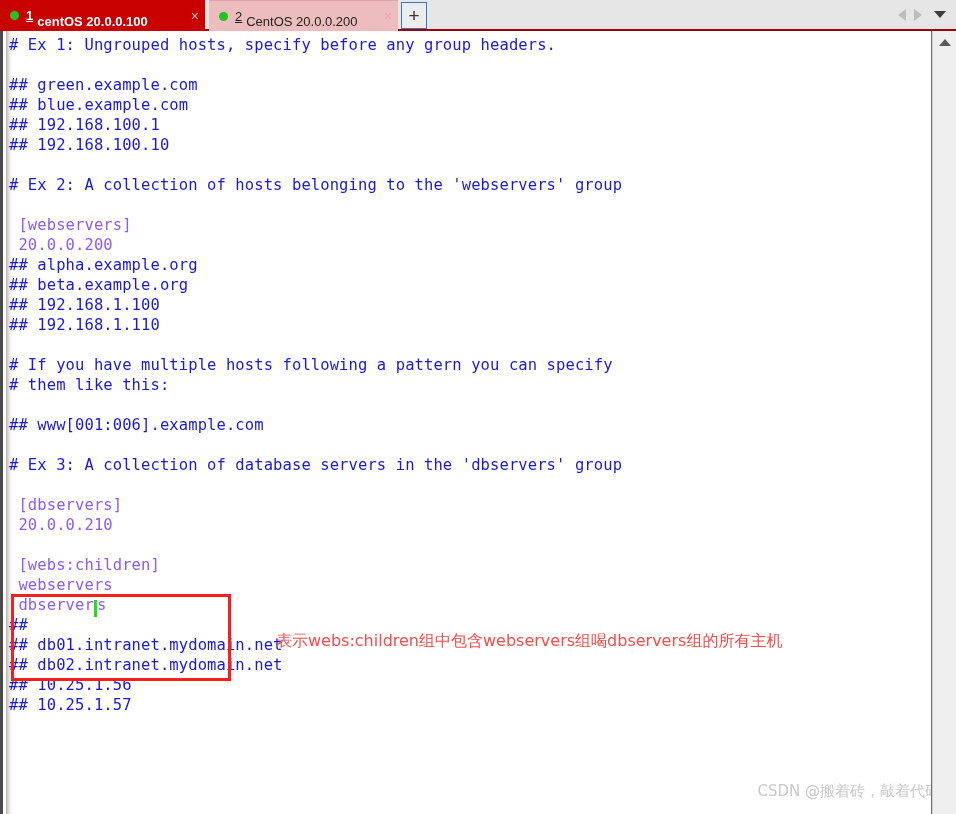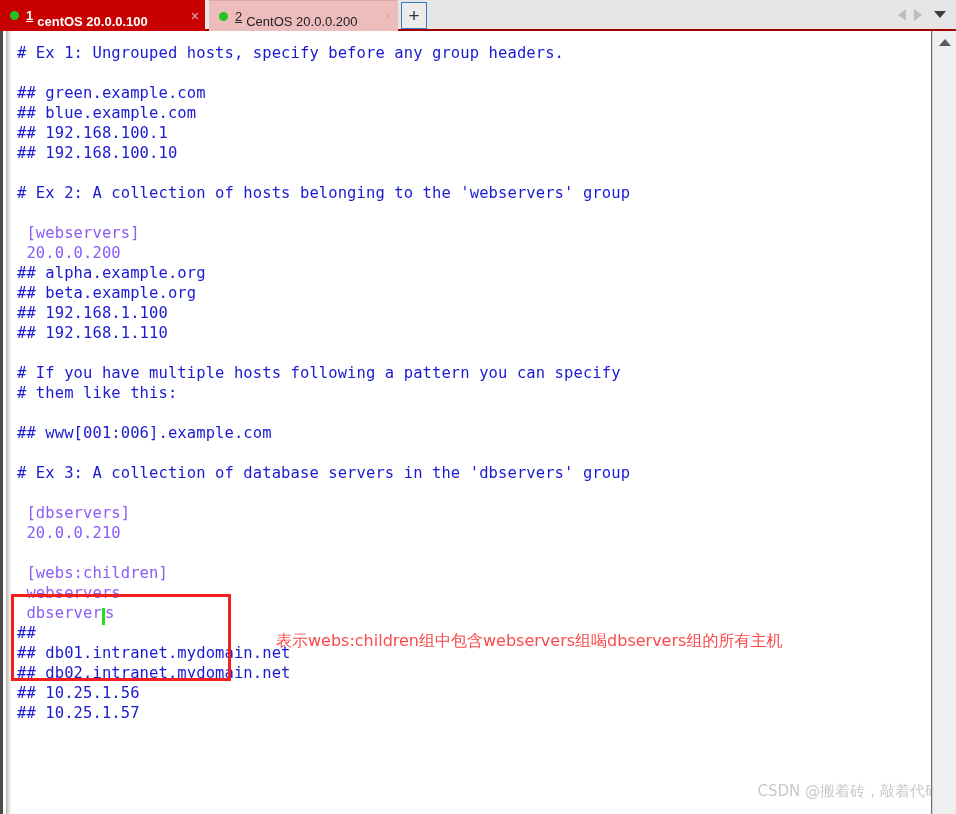--- a/index.html
+++ b/index.html
@@ -151,21 +151,21 @@
     width: 6px;
     height: 783px;
     background: linear-gradient(to right, #b9b4ad, #e9e7e3 55%, #ffffff);
     pointer-events: none;
   }
 
   .code {
     position: absolute;
     left: 6px;
     top: 4px;
-    margin: 8px;
+    margin: 0;
     font-family: "DejaVu Sans Mono", "Liberation Mono", monospace;
     font-size: 15.5px;
     line-height: 20px;
     letter-spacing: 0.1px;
     white-space: pre;
   }
   .code .line { height: 20px; }
   .c-blue  { color: #1a1ad2; }
   .c-black { color: #8b5cf6; }
 

